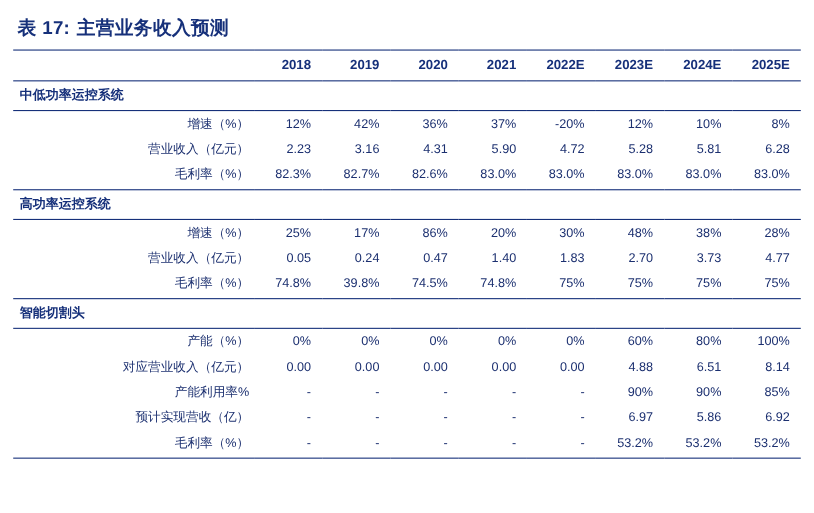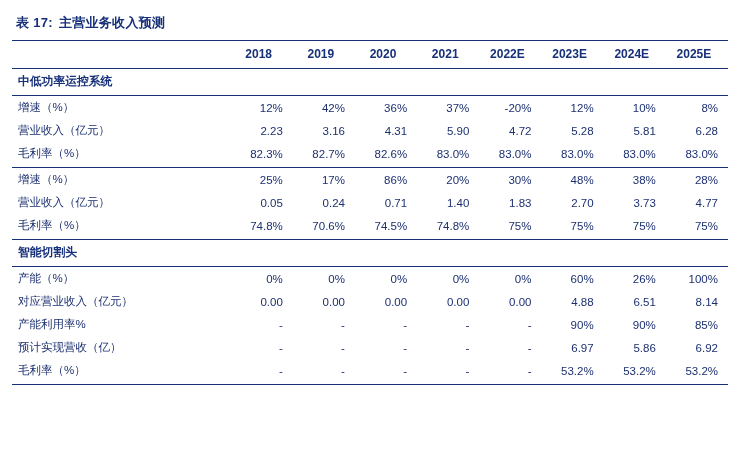--- a/index.html
+++ b/index.html
@@ -15,21 +15,21 @@
     overflow: hidden;
   }
   .page {
     position: relative;
     width: 740px;
     height: 466px;
     box-sizing: border-box;
     padding: 14px 12px 0 12px;
   }
   .caption {
-    font-size: 13px;
+    font-size: 17px;
     font-weight: bold;
     color: #16307a;
     letter-spacing: 0.3px;
     padding-left: 4px;
     margin-bottom: 8px;
     white-space: nowrap;
   }
   .caption .cap-num {
     margin-right: 6px;
   }
@@ -39,20 +39,21 @@
     font-size: 11.5px;
     color: #1c3070;
     table-layout: fixed;
   }
   table.fin col.label { width: 218px; }
   table.fin col.num { width: 62px; }
 
   table.fin thead th {
     font-size: 12px;
     font-weight: bold;
+    text-align: right;
     padding: 6px 10px 7px 4px;
     color: #16307a;
     border-top: 1.6px solid #16307a;
     border-bottom: 1.1px solid #16307a;
     white-space: nowrap;
   }
   table.fin thead th.label {
     text-align: left;
     padding-left: 6px;
   }
@@ -65,21 +66,21 @@
     white-space: nowrap;
     margin-left: 32px;
   }
   tr.data td {
     padding: 4px 10px 4px 4px;
     text-align: right;
     white-space: nowrap;
     font-size: 11.5px;
   }
   tr.data td.label {
-    text-align: left;
+    text-align: right;
     padding-left: 6px;
     padding-right: 4px;
   }
   tr.last-in-block td {
     padding-bottom: 6px;
   }
   tr.sec-end td {
     border-bottom: 0.8px solid #16307a;
   }
   tr.table-end td {
@@ -152,66 +153,69 @@
         <td>82.3%</td>
         <td>82.7%</td>
         <td>82.6%</td>
         <td>83.0%</td>
         <td>83.0%</td>
         <td>83.0%</td>
         <td>83.0%</td>
         <td>83.0%</td>
       </tr>
 
+      <tr class="section">
+        <td colspan="9">高功率运控系统</td>
+      </tr>
       <tr class="data">
         <td class="label">增速（%）</td>
         <td>25%</td>
         <td>17%</td>
         <td>86%</td>
         <td>20%</td>
         <td>30%</td>
         <td>48%</td>
         <td>38%</td>
         <td>28%</td>
       </tr>
       <tr class="data">
         <td class="label">营业收入（亿元）</td>
         <td>0.05</td>
         <td>0.24</td>
-        <td>0.71</td>
+        <td>0.47</td>
         <td>1.40</td>
         <td>1.83</td>
         <td>2.70</td>
         <td>3.73</td>
         <td>4.77</td>
       </tr>
       <tr class="data sec-end last-in-block">
         <td class="label">毛利率（%）</td>
         <td>74.8%</td>
-        <td>70.6%</td>
+        <td>39.8%</td>
         <td>74.5%</td>
         <td>74.8%</td>
         <td>75%</td>
         <td>75%</td>
         <td>75%</td>
         <td>75%</td>
       </tr>
 
       <tr class="section">
         <td colspan="9">智能切割头</td>
       </tr>
       <tr class="data">
         <td class="label">产能（%）</td>
         <td>0%</td>
         <td>0%</td>
         <td>0%</td>
         <td>0%</td>
         <td>0%</td>
         <td>60%</td>
-        <td>26%</td>
+        <td>80%</td>
         <td>100%</td>
       </tr>
       <tr class="data">
         <td class="label">对应营业收入（亿元）</td>
         <td>0.00</td>
         <td>0.00</td>
         <td>0.00</td>
         <td>0.00</td>
         <td>0.00</td>
         <td>4.88</td>

